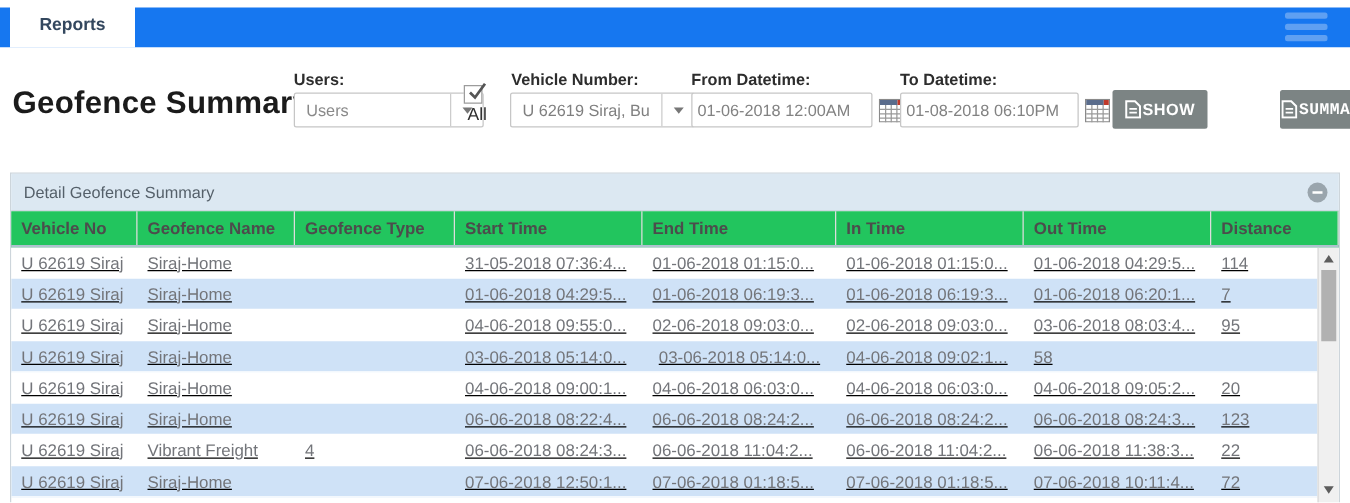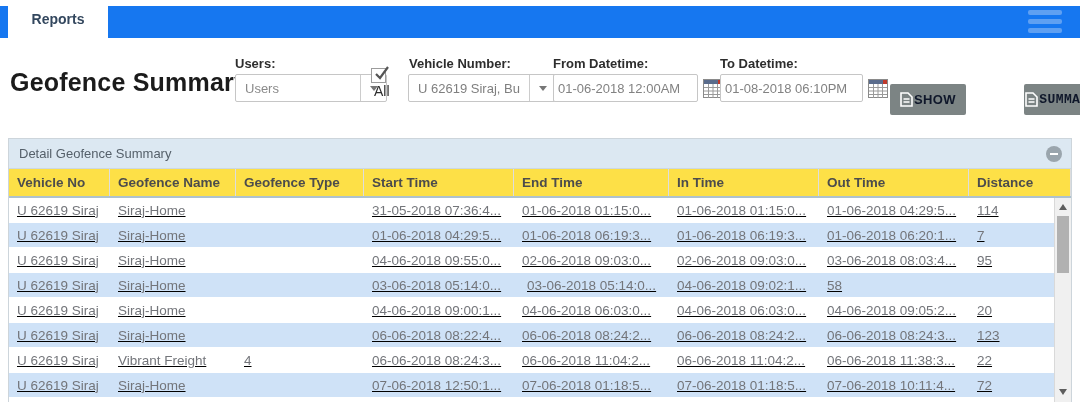--- a/index.html
+++ b/index.html
@@ -27,32 +27,32 @@
   .selectbox .sel-arrow { width:26px; height:100%; border-left:1px solid #ccc; display:flex; align-items:center; justify-content:center; }
   .sel-arrow .tri { width:0; height:0; border-left:4px solid transparent; border-right:4px solid transparent; border-top:5px solid #777; }
   .txtinput { position:absolute; height:28px; border:1px solid #c6c6c6; border-radius:2px; background:#fff;
               font-size:13px; color:#828282; padding:0 4px; font-family:"Liberation Sans",sans-serif; }
   .calbtn { position:absolute; width:20px; height:19px; cursor:pointer; background:transparent; border:none; padding:0; }
   .chkwrap { position:absolute; display:flex; align-items:center; cursor:pointer; }
   .chkbox { width:15px; height:15px; border:1px solid #9c9c9c; background:#fff; position:relative; }
   .chkbox svg { position:absolute; left:1px; top:-4px; }
   .chklabel { margin-left:6px; font-size:14px; color:#2d2d2d; }
   .graybtn { position:absolute; top:34px; height:31px; background:#7c8484; border:none; border-radius:2px;
-             color:#0f172a; font-weight:bold; font-size:13px; letter-spacing:0.4px; cursor:pointer;
-             display:flex; align-items:center; justify-content:center; gap:1px; font-family:"Liberation Sans",sans-serif;margin-top:12px; }
+             color:#ffffff; font-weight:bold; font-size:13px; letter-spacing:0.4px; cursor:pointer;
+             display:flex; align-items:center; justify-content:center; gap:1px; font-family:"Liberation Sans",sans-serif; }
 
   
   .panel { position:absolute; left:8px; top:138px; width:1064px; height:270px; border:1px solid #cdd5db; background:#fff; }
   .panel-hd { position:relative; height:30px; background:#dce8f2; border-bottom:1px solid #cdd8e0;
               display:flex; align-items:center; padding-left:10px; font-size:13px; color:#55606a; }
   .collapse-btn { position:absolute; right:9px; top:7px; width:16px; height:16px; border-radius:50%;
                   background:#9aa5ad; border:none; cursor:pointer; padding:0; }
   .collapse-btn::after { content:""; position:absolute; left:4px; top:7px; width:8px; height:2px; background:#fff; }
 
-  .thead { position:relative; height:29px; background:#fde047; border-bottom:2px solid #aec2ce; display:flex; }
+  .thead { position:relative; height:29px; background:#22c55e; border-bottom:2px solid #aec2ce; display:flex; }
   .thcell { height:100%; display:flex; align-items:center; padding-left:8px;
             font-size:13.5px; font-weight:bold; color:#4c4c4c; border-right:1px solid #ddd; }
   .tbody { position:relative; height:205px; overflow:hidden; }
   .rows { position:absolute; left:0; top:0; width:1045px; }
   .trow { display:flex; height:25px; border-bottom:1px solid #fff; background:#fff;text-decoration:underline; }
   .trow.alt { background:#cfe2f7; }
   .tcell { height:100%; display:flex; align-items:center; padding-left:8px; font-size:13.5px; color:#73757a;
            white-space:nowrap; overflow:hidden; }
 
   .c0 { width:101px; } .c1 { width:126px; } .c2 { width:128px; } .c3 { width:150px; }

